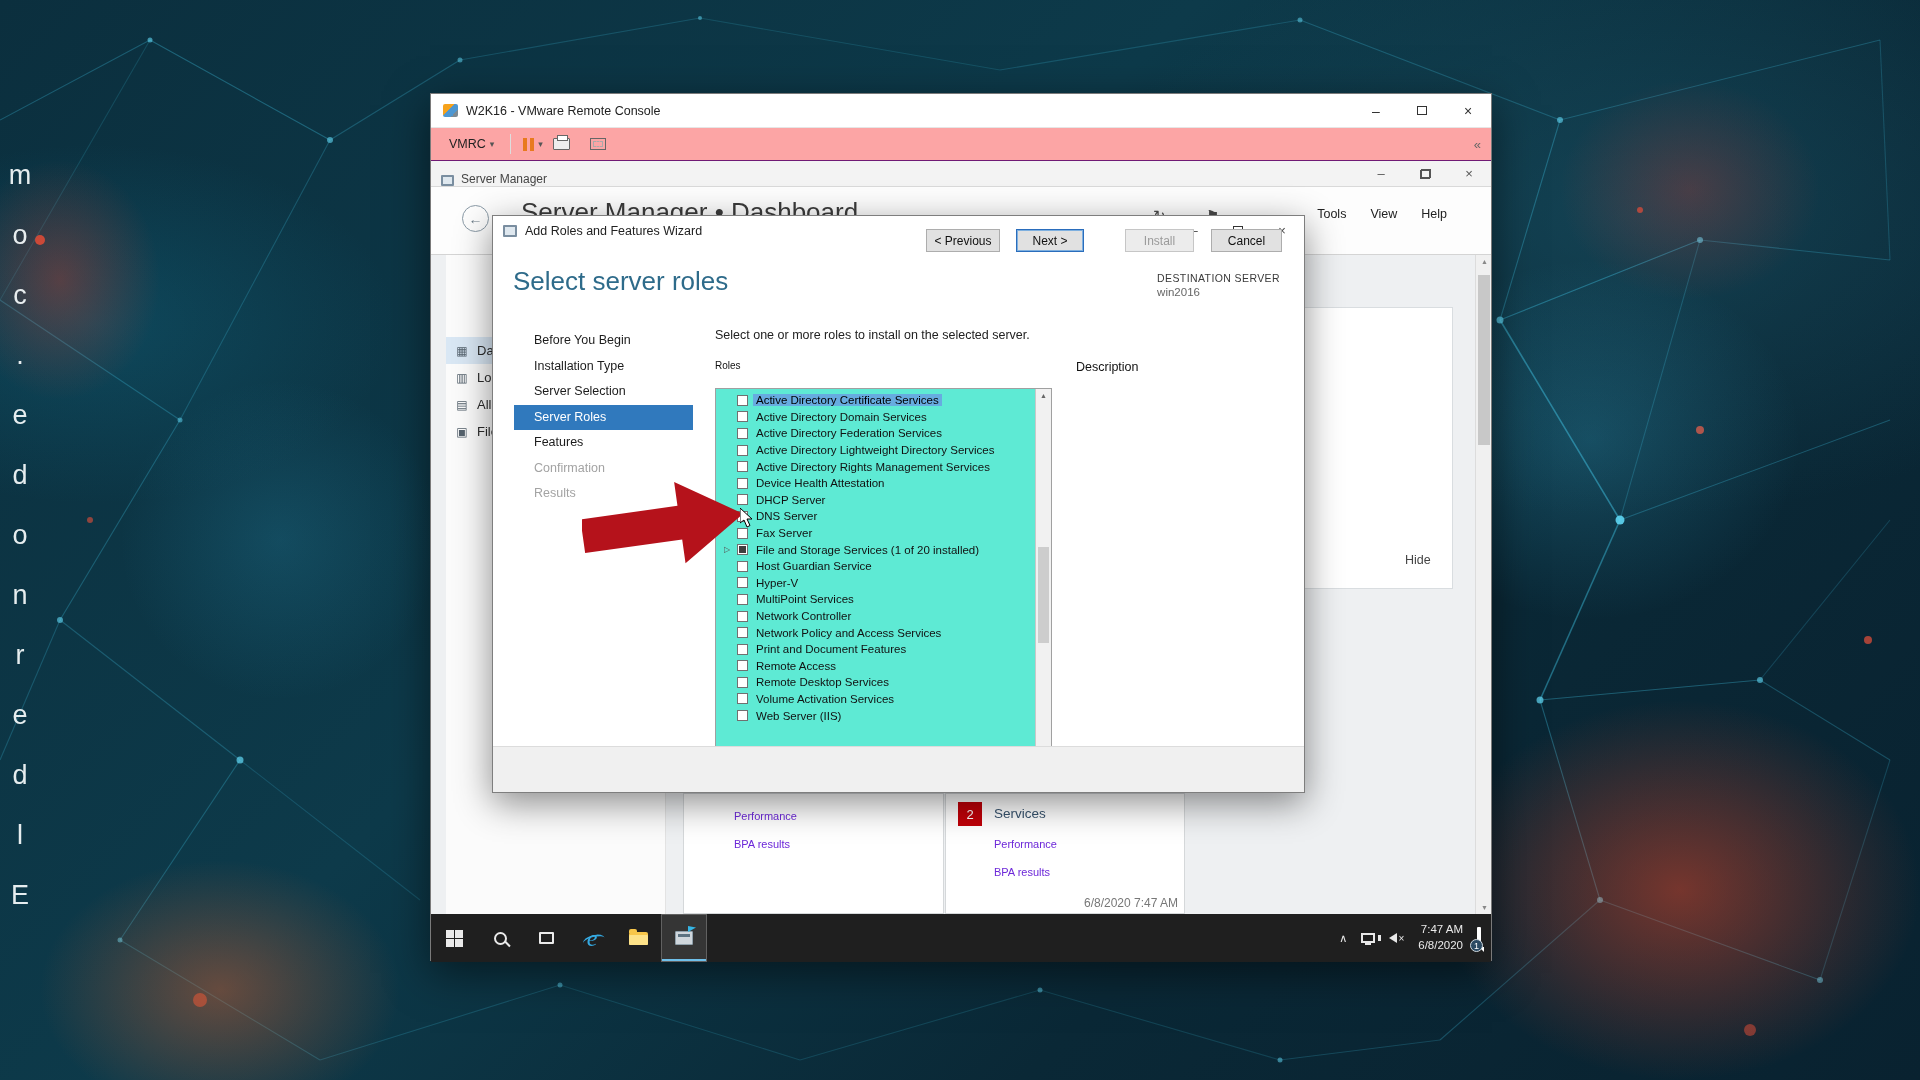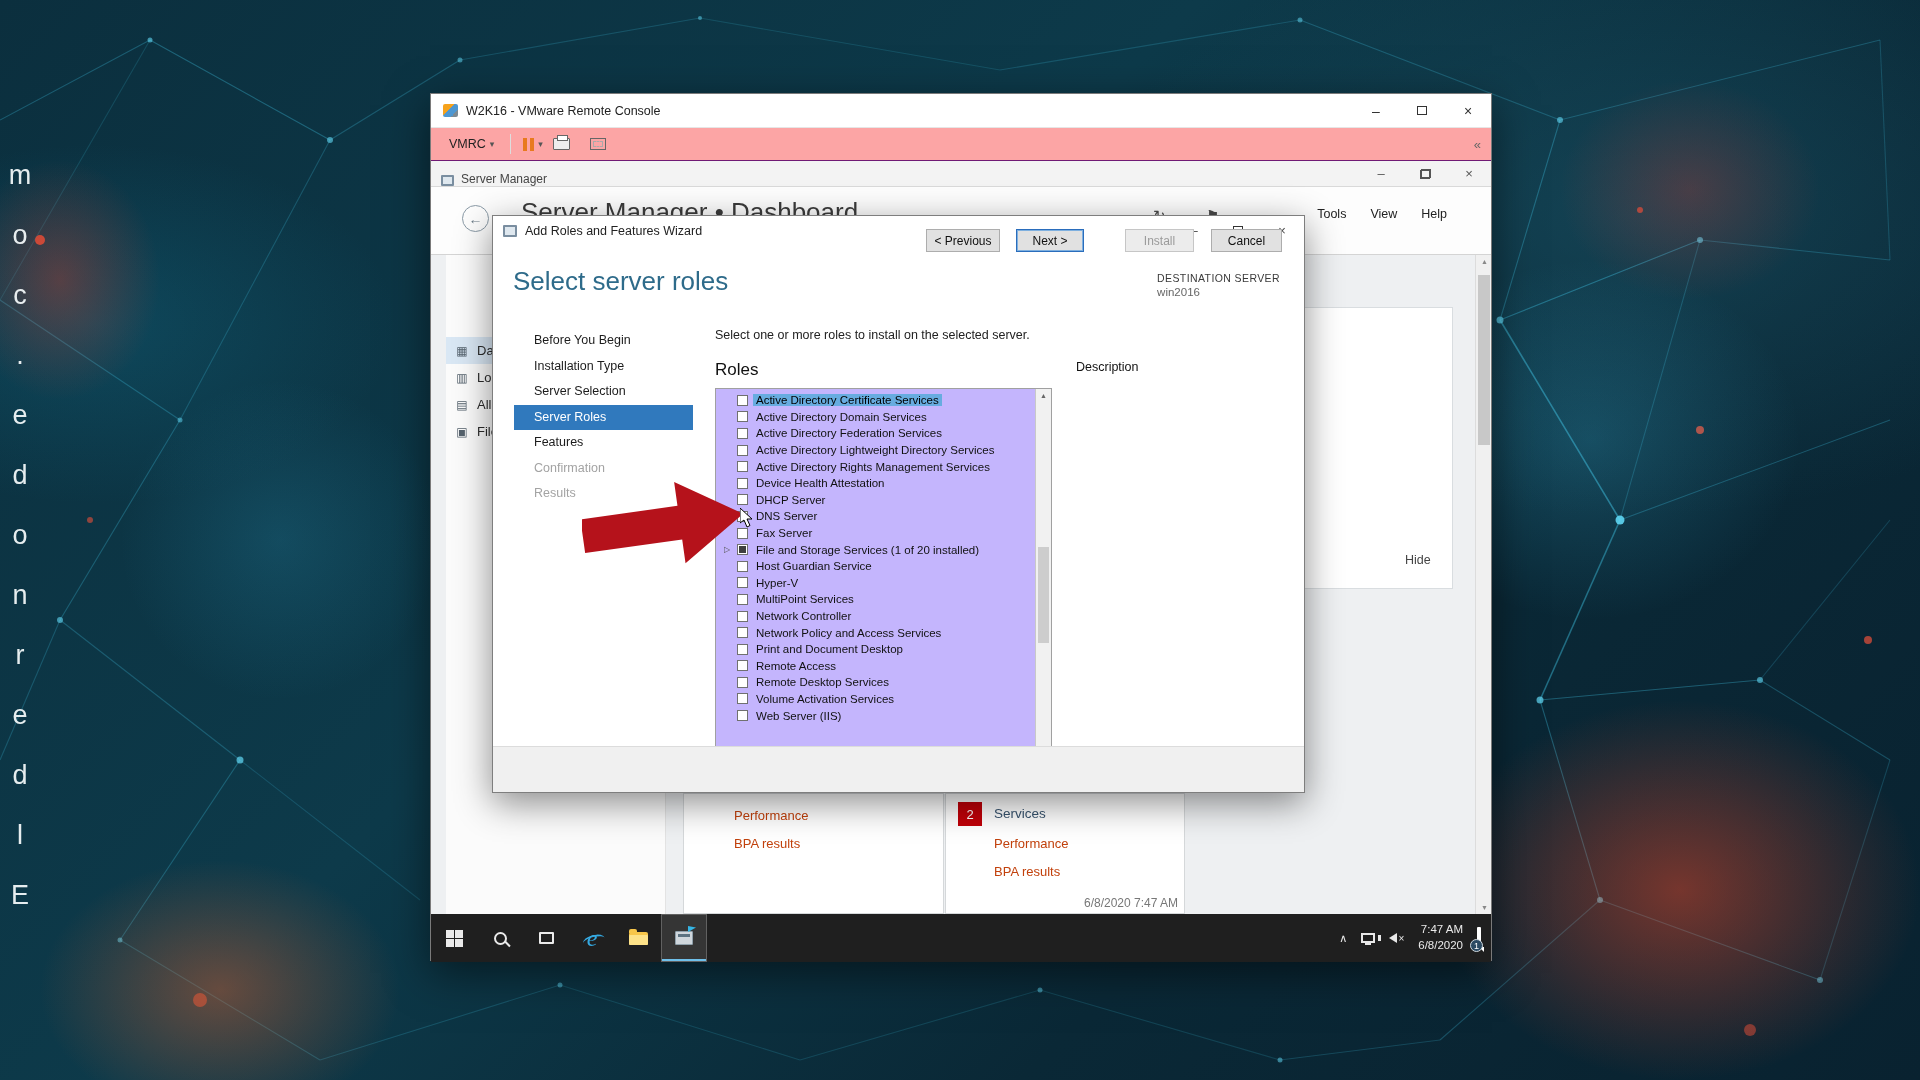--- a/index.html
+++ b/index.html
@@ -68,21 +68,21 @@
   .sb-item.sel{background:#d9e7f4}
   .sb-ico{font-size:12px;color:#55626d;width:16px;text-align:center}
   .sb-lbl{font-size:13px;color:#2b2b2b;white-space:nowrap}
 
   .welcome-pane{position:absolute;left:700px;top:120px;width:322px;height:282px;background:#fff;border:1px solid #d9dde0}
   .hide-link{position:absolute;left:974px;top:366px;font-size:12.5px;color:#444}
 
   .tile{position:absolute;background:#fff;border:1px solid #d5d8da}
   .tile-left{left:252px;top:606px;width:261px;height:121px}
   .tile-right{left:514px;top:606px;width:240px;height:121px}
-  .tile-row{font-size:13px;color:#c2410c;height:28px;line-height:28px;padding-left:50px;white-space:nowrap}
+  .tile-row{font-size:11px;color:#6d28d9;height:28px;line-height:28px;padding-left:50px;white-space:nowrap}
   .tile-right .tile-row{padding-left:48px}
   .alert-row{position:relative;height:30px}
   .alert-badge{position:absolute;left:12px;top:2px;width:24px;height:24px;background:#c00008;color:#fff;font-size:13px;
     display:flex;align-items:center;justify-content:center}
   .alert-label{position:absolute;left:48px;top:6px;font-size:13.5px;color:#37536e}
   .tile-stamp{position:absolute;left:138px;top:102px;font-size:12px;color:#777;white-space:nowrap}
 
   .sm-scrollbar{position:absolute;left:1044px;top:68px;bottom:48px;width:17px;background:#f0f0f0;border-left:1px solid #dcdcdc}
   .sm-scroll-thumb{position:absolute;left:2px;top:20px;width:12px;height:170px;background:#c8c8c8}
   .scroll-arrow{position:absolute;left:0;width:17px;text-align:center;font-size:7px;color:#888}
@@ -131,23 +131,23 @@
   .dest{position:absolute;right:24px;top:56px;text-align:left}
   .dest-label{font-size:10.5px;letter-spacing:.4px;color:#3a3a3a}
   .dest-value{font-size:11.5px;color:#666;margin-top:2px}
 
   .wiz-nav{position:absolute;left:0;top:112px;width:205px}
   .wiz-nav-item{height:25.5px;line-height:25.5px;padding-left:41px;font-size:12.5px;color:#1c1c1c;white-space:nowrap}
   .wiz-nav-item.sel{background:#3079bd;color:#fff;margin-left:21px;padding-left:20px;width:179px}
   .wiz-nav-item.dis{color:#a3a3a3}
 
   .wiz-instruction{position:absolute;left:222px;top:112px;font-size:12.5px;color:#222}
-  .wiz-roles-label{position:absolute;left:222px;top:144px;font-size:17px;color:#111}
+  .wiz-roles-label{position:absolute;left:222px;top:144px;font-size:10px;color:#111}
   .wiz-desc-label{position:absolute;left:583px;top:144px;font-size:12.5px;color:#111}
-  .roles-box{position:absolute;left:222px;top:172px;width:337px;height:394px;border:1px solid #a0a0a0;background:#c4b5fd;padding:3px 0 0 8px}
+  .roles-box{position:absolute;left:222px;top:172px;width:337px;height:394px;border:1px solid #a0a0a0;background:#5eead4;padding:3px 0 0 8px}
   .role-row{display:flex;align-items:center;height:16.6px}
   .role-exp{width:13px;font-size:8px;color:#555}
   .role-cb{width:11px;height:11px;border:1px solid #707070;background:#fff;margin-right:5px;flex:0 0 11px;position:relative}
   .role-cb.partial::after{content:"";position:absolute;inset:1px;background:#3f3f3f}
   .role-lbl{font-size:11.5px;color:#111;white-space:nowrap;padding:0 3px}
   .role-row.sel .role-lbl{background:#67ace0;color:#000}
   .roles-scroll{position:absolute;right:0;top:0;bottom:0;width:16px;background:#f1f1f1;border-left:1px solid #c8c8c8}
   .roles-scroll .arr{position:absolute;left:0;width:100%;text-align:center;font-size:7px;color:#666}
   .roles-thumb{position:absolute;left:2px;top:158px;width:11px;height:96px;background:#cdcdcd}
   .wiz-desc-text{position:absolute;left:583px;top:166px;width:198px;font-size:12px;line-height:1.4;color:#2b2b2b}
@@ -518,21 +518,21 @@
             <span class="role-lbl">Network Controller</span>
           </div>
           <div class="role-row">
             <span class="role-exp"></span>
             <span class="role-cb"></span>
             <span class="role-lbl">Network Policy and Access Services</span>
           </div>
           <div class="role-row">
             <span class="role-exp"></span>
             <span class="role-cb"></span>
-            <span class="role-lbl">Print and Document Desktop</span>
+            <span class="role-lbl">Print and Document Features</span>
           </div>
           <div class="role-row">
             <span class="role-exp"></span>
             <span class="role-cb"></span>
             <span class="role-lbl">Remote Access</span>
           </div>
           <div class="role-row">
             <span class="role-exp"></span>
             <span class="role-cb"></span>
             <span class="role-lbl">Remote Desktop Services</span>

